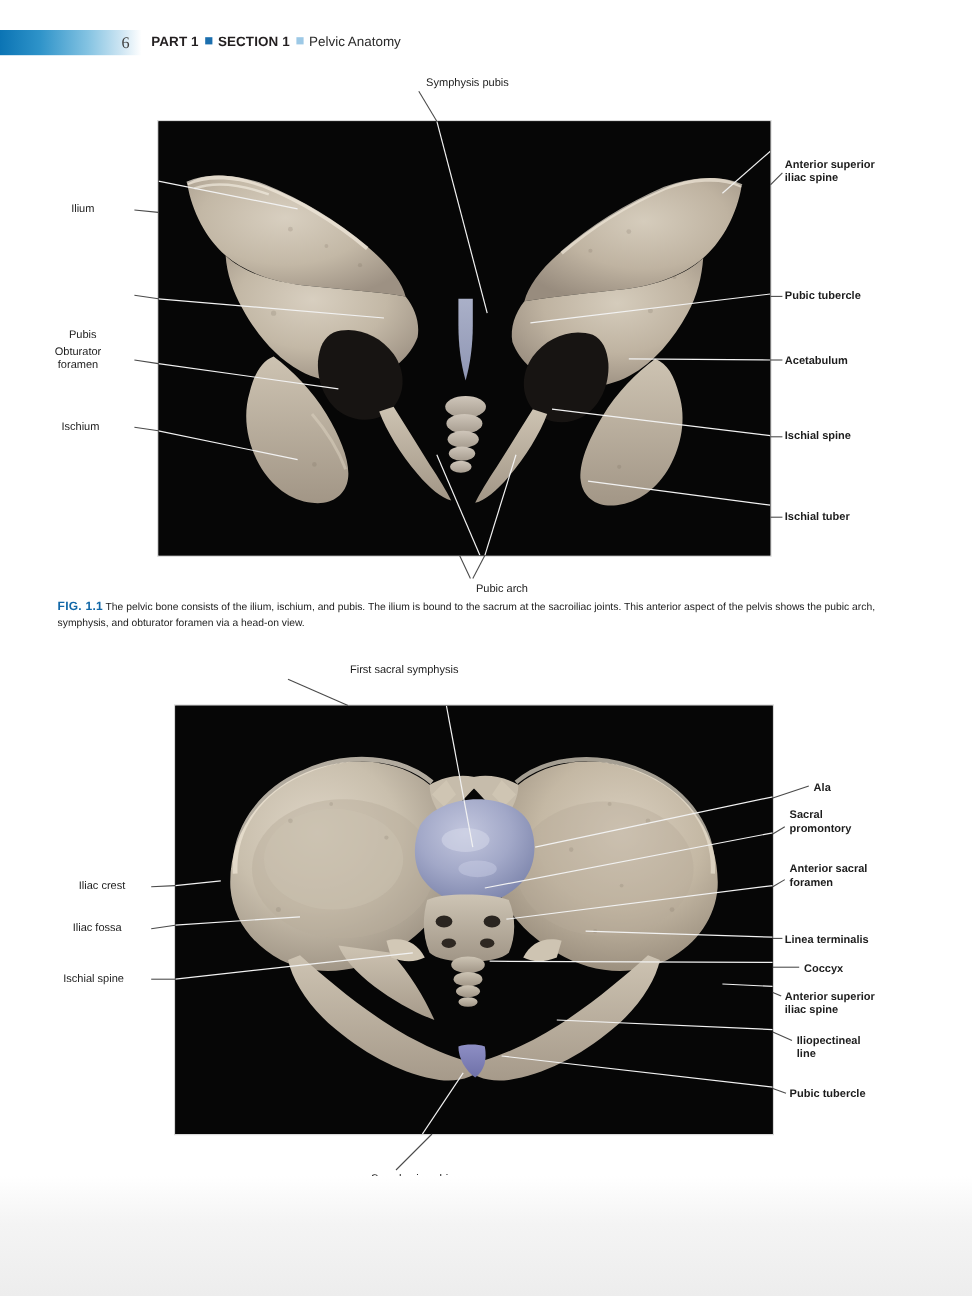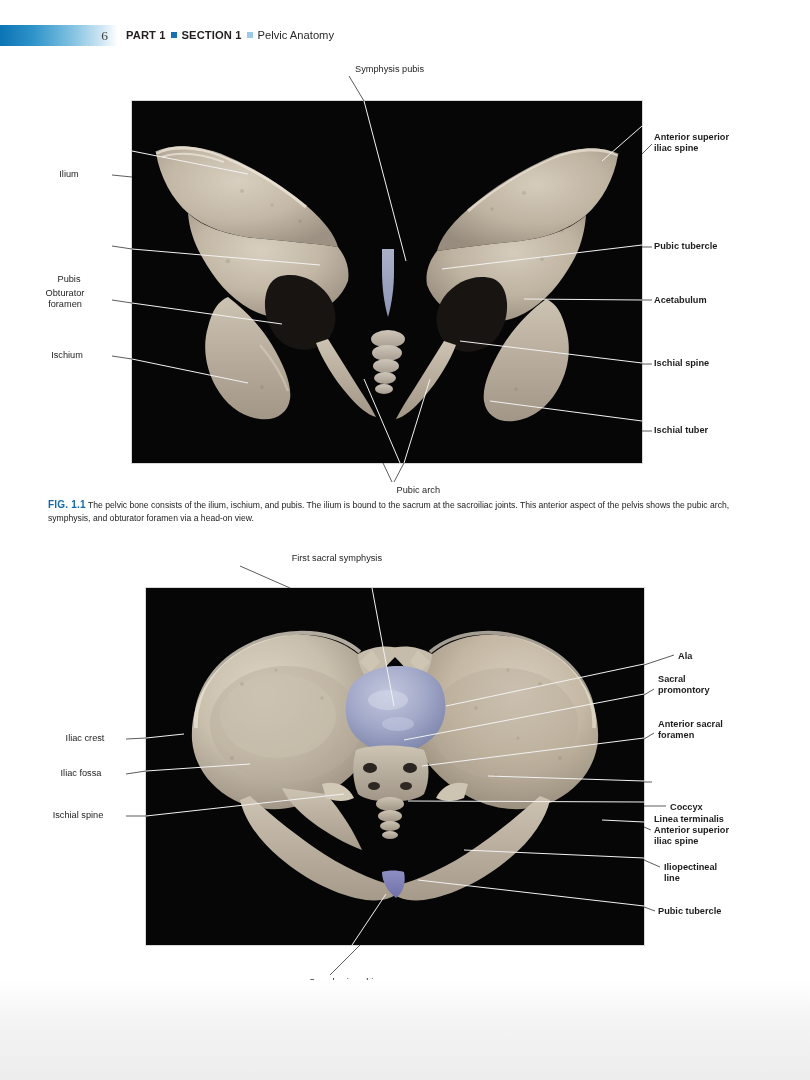--- a/index.html
+++ b/index.html
@@ -460,21 +460,21 @@
 
     <div class="lbl r" style="left:44px; top:733px; width:82px;">Iliac crest</div>
     <div class="lbl r" style="left:40px; top:768px; width:82px;">Iliac fossa</div>
     <div class="lbl r" style="left:34px; top:810px; width:88px;">Ischial spine</div>
 
     <div class="lbl l" style="left:678px; top:651px; width:120px;">Ala</div>
     <div class="lbl l" style="left:658px; top:674px; width:120px;">Sacral
 promontory</div>
     <div class="lbl l" style="left:658px; top:719px; width:122px;">Anterior sacral
 foramen</div>
-    <div class="lbl l" style="left:654px; top:778px; width:126px;margin-top:36px;">Linea terminalis</div>
+    <div class="lbl l" style="left:654px; top:778px; width:126px;">Linea terminalis</div>
     <div class="lbl l" style="left:670px; top:802px; width:110px;">Coccyx</div>
     <div class="lbl l" style="left:654px; top:825px; width:126px;">Anterior superior
 iliac spine</div>
     <div class="lbl l" style="left:664px; top:862px; width:116px;">Iliopectineal
 line</div>
     <div class="lbl l" style="left:658px; top:906px; width:124px;">Pubic tubercle</div>
 
     <div class="lbl c" style="left:248px; top:977px; width:130px;">Symphysis pubis</div>
 
     <svg class="leaders">

